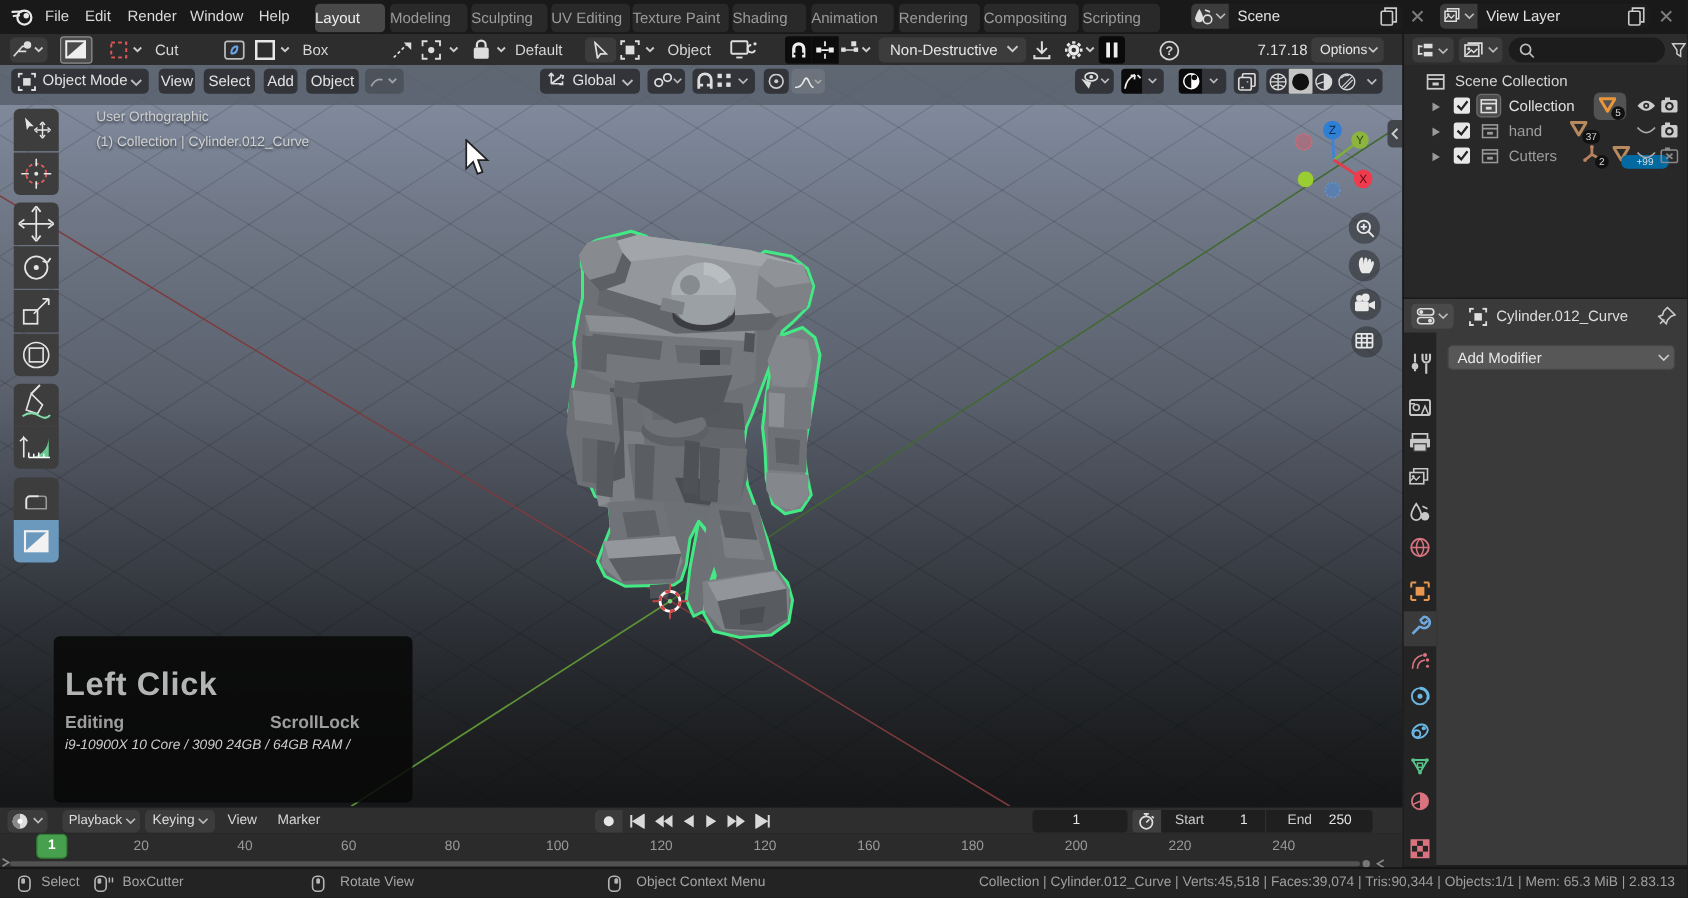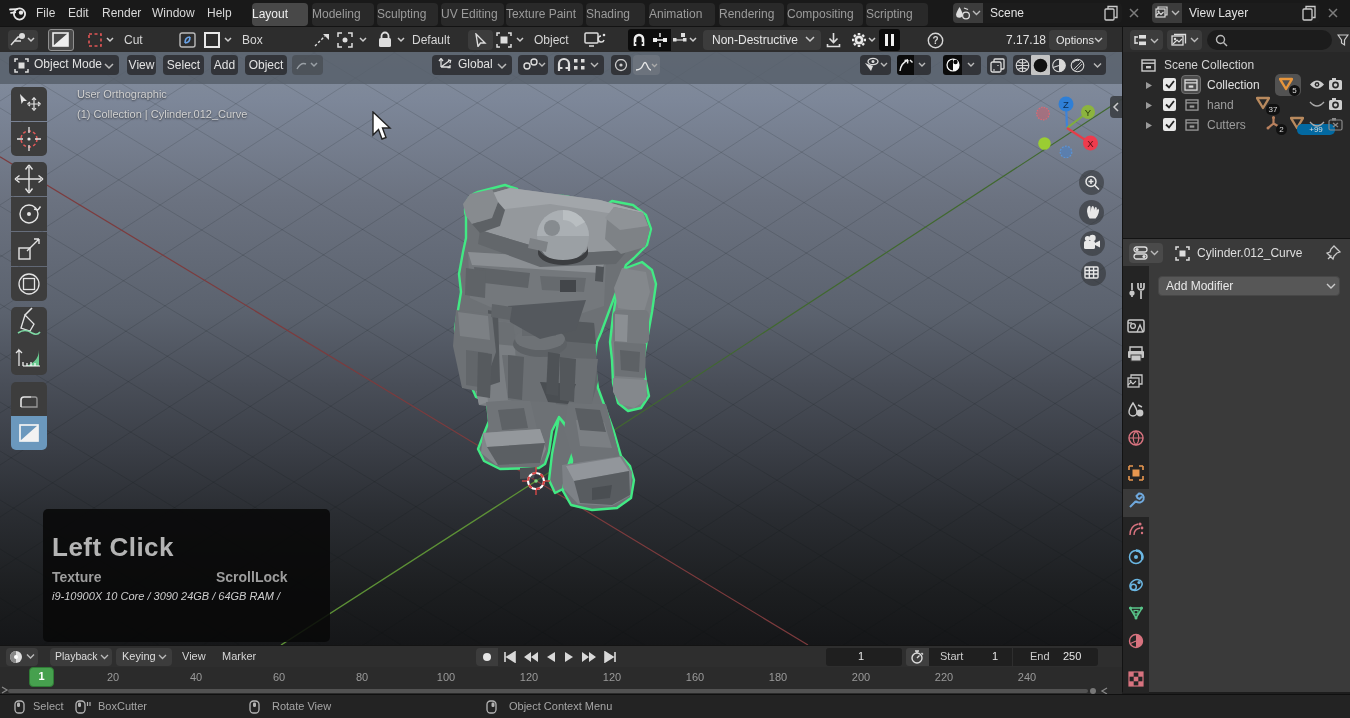--- a/index.html
+++ b/index.html
@@ -607,21 +607,21 @@
           <circle cx="13.5" cy="68" r="3.2"></circle>
       </g>
       <g stroke="#e8e8e8" stroke-width="1.4" fill="none">
         <rect x="6" y="97" width="13" height="11" rx="1"></rect>
         <path d="M6,100.5 h13 M6,104 h13 M10.3,97 v11 M14.6,97 v11"></path>
       </g>
     </svg>
 
     <div id="scast">
       <div class="abs" style="left:9px;top:23px;font-size:26px;font-weight:bold;color:#b4b4b4;letter-spacing:0.5px">Left Click</div>
-      <div class="abs" style="left:9px;top:60px;font-size:14px;font-weight:bold;color:#9d9d9d">Texture</div>
+      <div class="abs" style="left:9px;top:60px;font-size:14px;font-weight:bold;color:#9d9d9d">Editing</div>
       <div class="abs" style="left:173px;top:60px;font-size:14px;font-weight:bold;color:#9d9d9d">ScrollLock</div>
       <div class="abs" style="left:9px;top:81px;font-size:11px;font-style:italic;color:#cdcdcd">i9-10900X 10 Core / 3090 24GB / 64GB RAM /</div>
     </div>
 
     <svg class="abs" style="left:371px;top:59px" width="22" height="32" viewBox="0 0 22 32">
       <path d="M2,1 L2,24 L7.5,18.5 L11,28 L15,26.5 L11.5,17 L19,17 Z" fill="#fff" stroke="#222" stroke-width="1.4"></path>
     </svg>
   </div>
 
   <div id="outliner-head">
@@ -957,15 +957,16 @@
     <svg class="abs" style="left:249px;top:5px" width="11" height="14" viewBox="0 0 11 14">
       <rect x="1" y="1" width="9" height="12" rx="3.5" fill="none" stroke="#b5b5b5" stroke-width="1.3"></rect>
       <rect x="4" y="2.5" width="3" height="4.5" rx="1.2" fill="#b5b5b5"></rect>
     </svg>
     <div class="abs" style="left:272px;top:5px">Rotate View</div>
     <svg class="abs" style="left:486px;top:5px" width="11" height="14" viewBox="0 0 11 14">
       <rect x="1" y="1" width="9" height="12" rx="3.5" fill="none" stroke="#b5b5b5" stroke-width="1.3"></rect>
       <rect x="5.5" y="2.5" width="3" height="4.5" rx="1.2" fill="#b5b5b5"></rect>
     </svg>
     <div class="abs" style="left:509px;top:5px">Object Context Menu</div>
+    <div class="abs" style="right:10px;top:5px;color:#9f9f9f;white-space:nowrap">Collection | Cylinder.012_Curve | Verts:45,518 | Faces:39,074 | Tris:90,344 | Objects:1/1 | Mem: 65.3 MiB | 2.83.13</div>
   </div>
 
 </div>
 
 </body></html>

